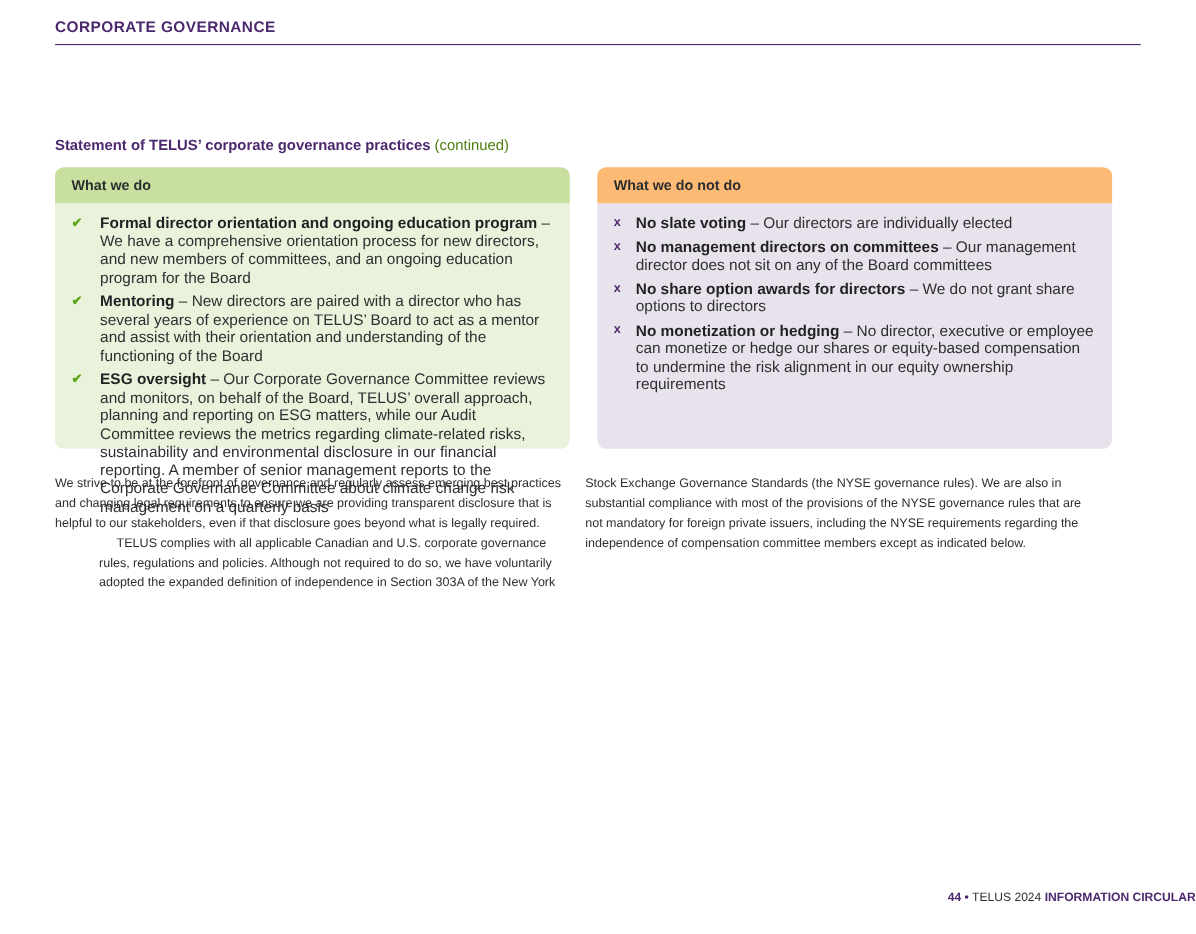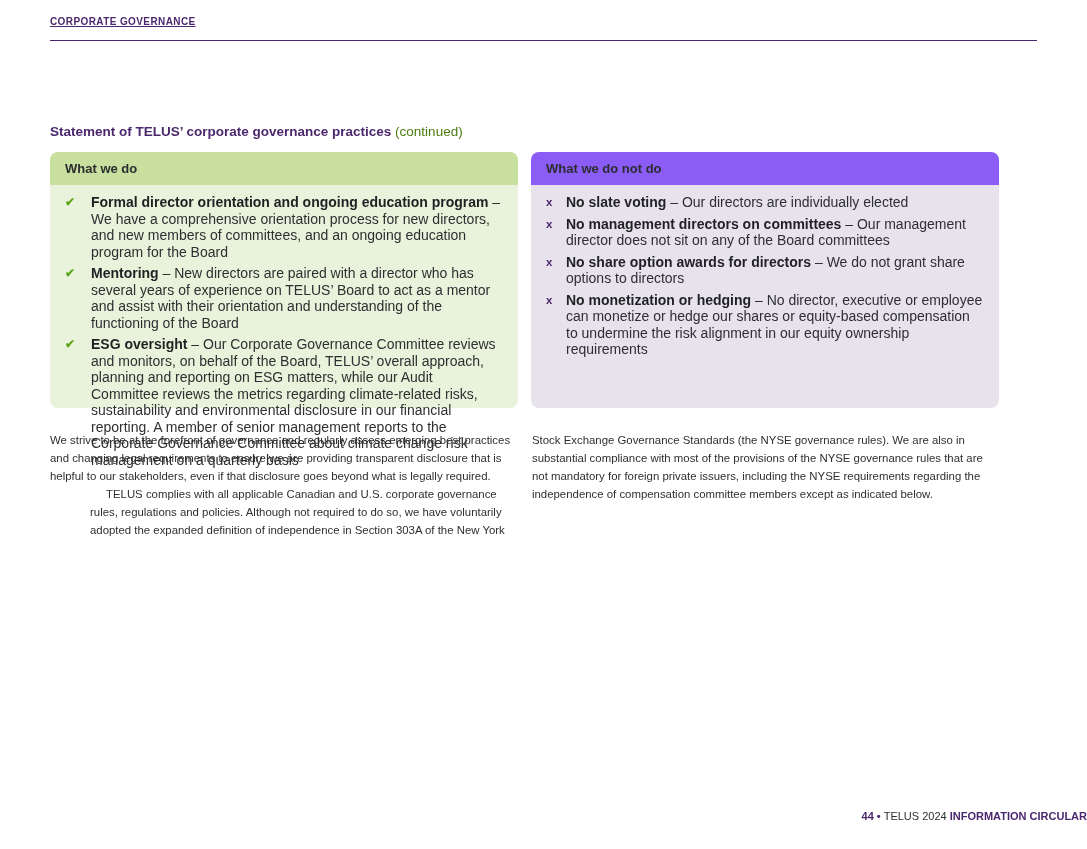--- a/index.html
+++ b/index.html
@@ -9,65 +9,64 @@
     width: 1087px;
     height: 849px;
     background: #ffffff;
     font-family: "Liberation Sans", sans-serif;
     color: #2d2f31;
     overflow: hidden;
   }
   .section-header {
     position: absolute;
     left: 50px; top: 16px;
-    font-size: 10px;
+    font-size: 14px;
     font-weight: bold;
     letter-spacing: 0.4px;
     color: #4b286d;
-    text-decoration: underline;
   }
   .rule {
     position: absolute;
     left: 50px; top: 40px;
     width: 987px; height: 1px;
     background: #4b286d;
   }
   .page-title {
     position: absolute;
     left: 50px; top: 124px;
     font-size: 13.5px;
   }
   .page-title .t-bold { font-weight: bold; color: #4b286d; }
   .page-title .t-reg  { font-weight: normal; color: #4d7c0f; }
 
   .boxes {
     position: absolute;
     left: 50px; top: 152px;
     width: 961px;
     display: flex;
-    gap: 13px;
+    gap: 25px;
   }
   .box { width: 468px; height: 256px; border-radius: 8px; }
   .box-header {
     height: 33px;
     line-height: 33px;
     padding: 0 15px;
     font-size: 13px;
     font-weight: bold;
     color: #2b2d2f;
     border-radius: 8px 8px 0 0;
   }
   .box-body {
     border-radius: 0 0 8px 8px;
     padding: 9px 14px 8px 15px;
     height: 223px;
   }
   .do-box .box-header   { background: #c8dfa0; }
   .do-box .box-body     { background: #e9f2db; }
-  .dont-box .box-header { background: #8b5cf6; }
+  .dont-box .box-header { background: #fdba74; }
   .dont-box .box-body   { background: #e8e2ec; }
 
   .item { display: flex; margin-bottom: 5px; }
   .item:last-child { margin-bottom: 0; }
   .marker {
     flex: 0 0 26px;
     font-size: 12px;
     line-height: 16px;
   }
   .check-mark { color: #5ba616; font-weight: bold; }

